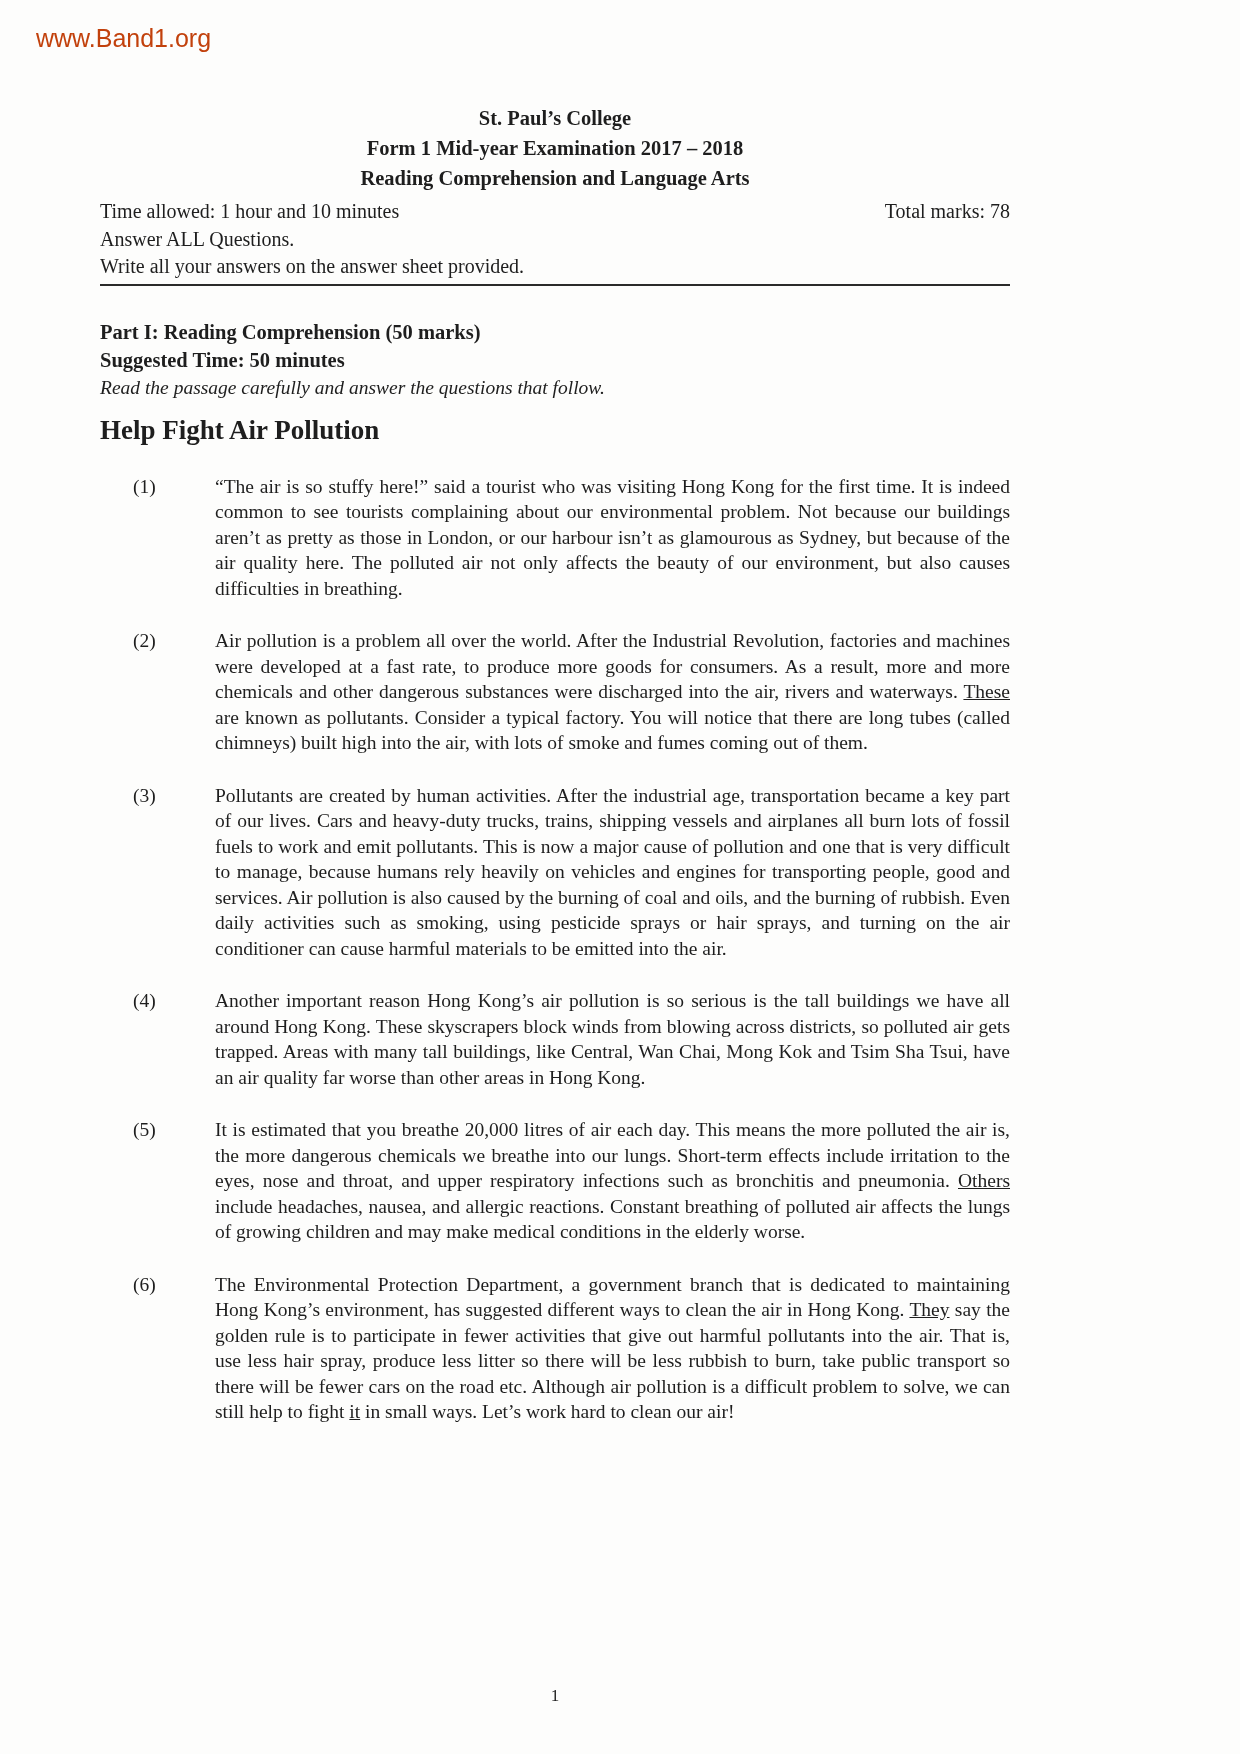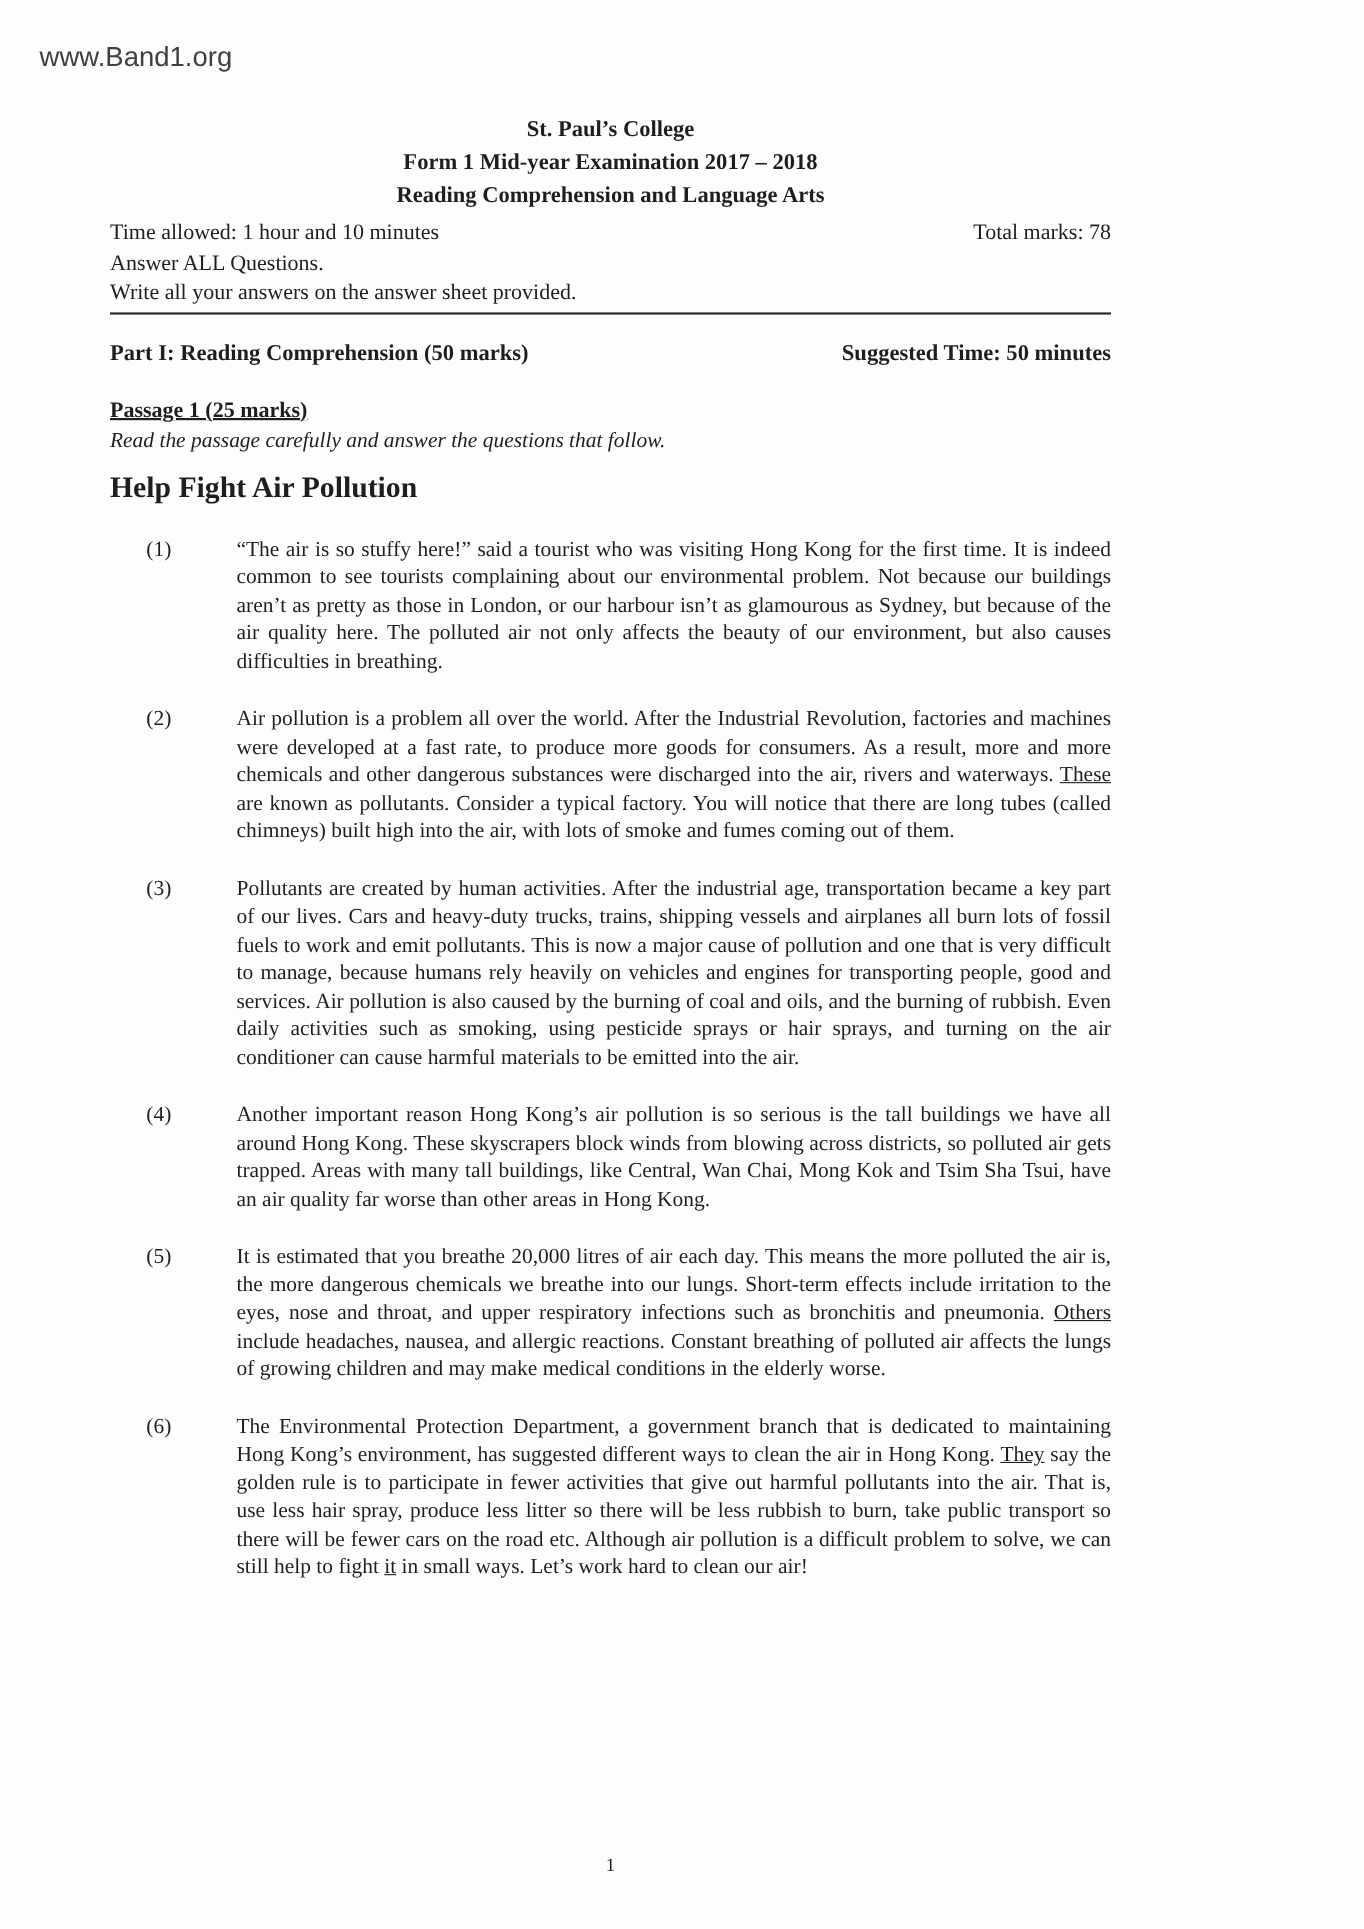--- a/index.html
+++ b/index.html
@@ -13,22 +13,21 @@
     font-family: "Liberation Serif", serif;
     overflow: hidden;
     box-sizing: border-box;
   }
   .watermark {
     position: absolute;
     top: 24px;
     left: 36px;
     font-family: "Liberation Sans", sans-serif;
     font-size: 25px;
-    color: #404040;
-    margin-top: 14px;
+    color: #c2410c;
   }
   .content {
     position: absolute;
     top: 0;
     left: 100px;
     width: 910px;
     padding-top: 103px;
   }
   .doc-header {
     text-align: center;
@@ -47,22 +46,23 @@
     display: flex;
     justify-content: space-between;
     gap: 36px;
   }
   .u { text-decoration: underline; }
   .part-row {
     display: flex;
     justify-content: space-between;
     font-weight: bold;
     font-size: 20.5px;
-    margin-top: 21px;
+    margin-top: 32px;
     line-height: 28px;
+    flex-direction: column;
   }
   .passage-heading {
     margin-top: 25px;
     font-weight: bold;
     font-size: 20px;
     text-decoration: underline;
     line-height: 27px;
   }
   .passage-instruction {
     font-style: italic;
@@ -126,21 +126,20 @@
       </div>
       <div>Answer ALL Questions.</div>
       <div>Write all your answers on the answer sheet provided.</div>
     </div>
 
     <div class="part-row">
       <span>Part I: Reading Comprehension (50 marks)</span>
       <span>Suggested Time: 50 minutes</span>
     </div>
 
-    <div class="passage-heading">Passage 1 (25 marks)</div>
     <div class="passage-instruction">Read the passage carefully and answer the questions that follow.</div>
 
     <div class="passage-title">Help Fight Air Pollution</div>
 
     <div class="paragraphs">
 
       <div class="para">
         <span class="para-num">(1)</span>
         <span class="para-text"><span>“The air is so stuffy here!” said a tourist who was visiting Hong Kong for the first time. It is indeed common to see tourists complaining about our environmental problem. Not because our buildings aren’t as pretty as those in London, or our harbour isn’t as glamourous as Sydney, but because of the air quality here. The polluted air not only affects the beauty of our environment, but also causes difficulties in breathing.</span></span>
       </div>

